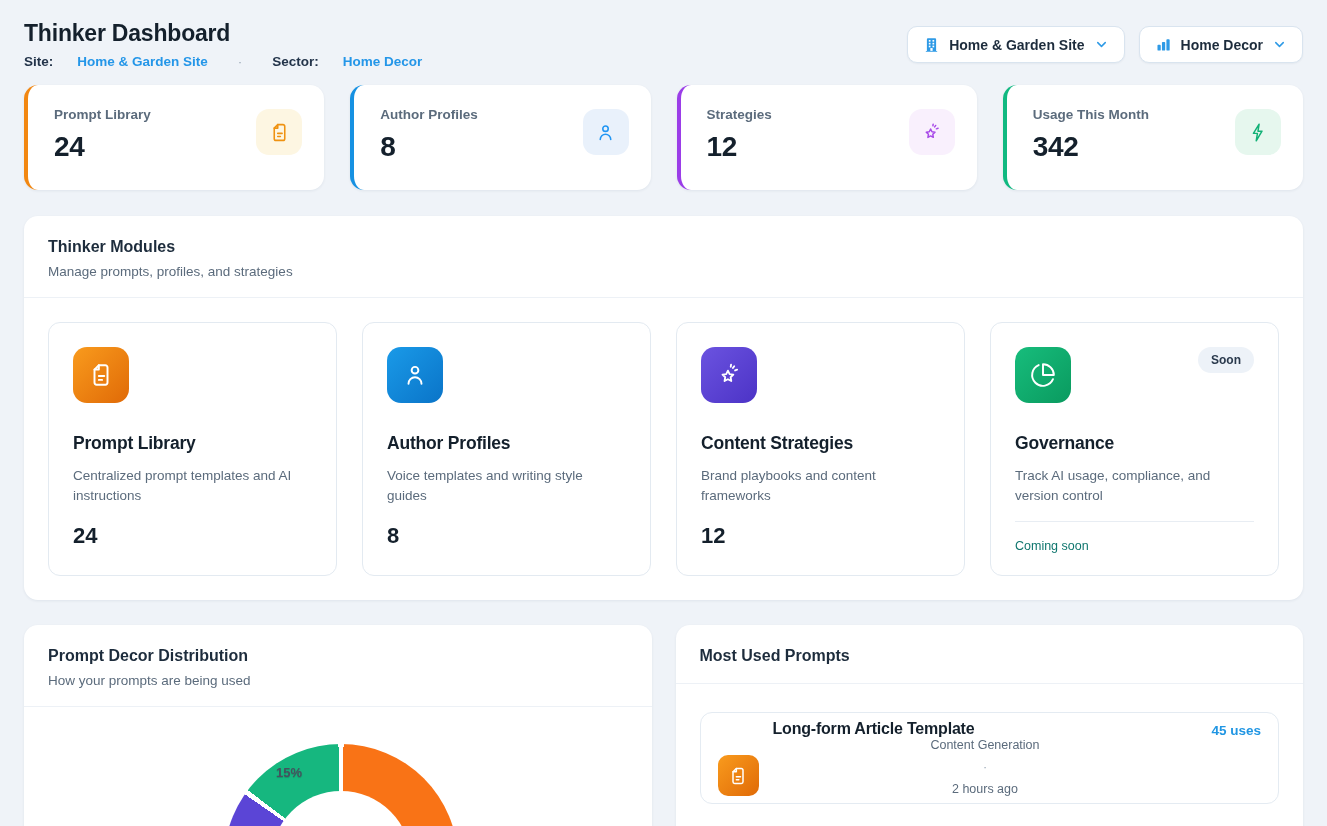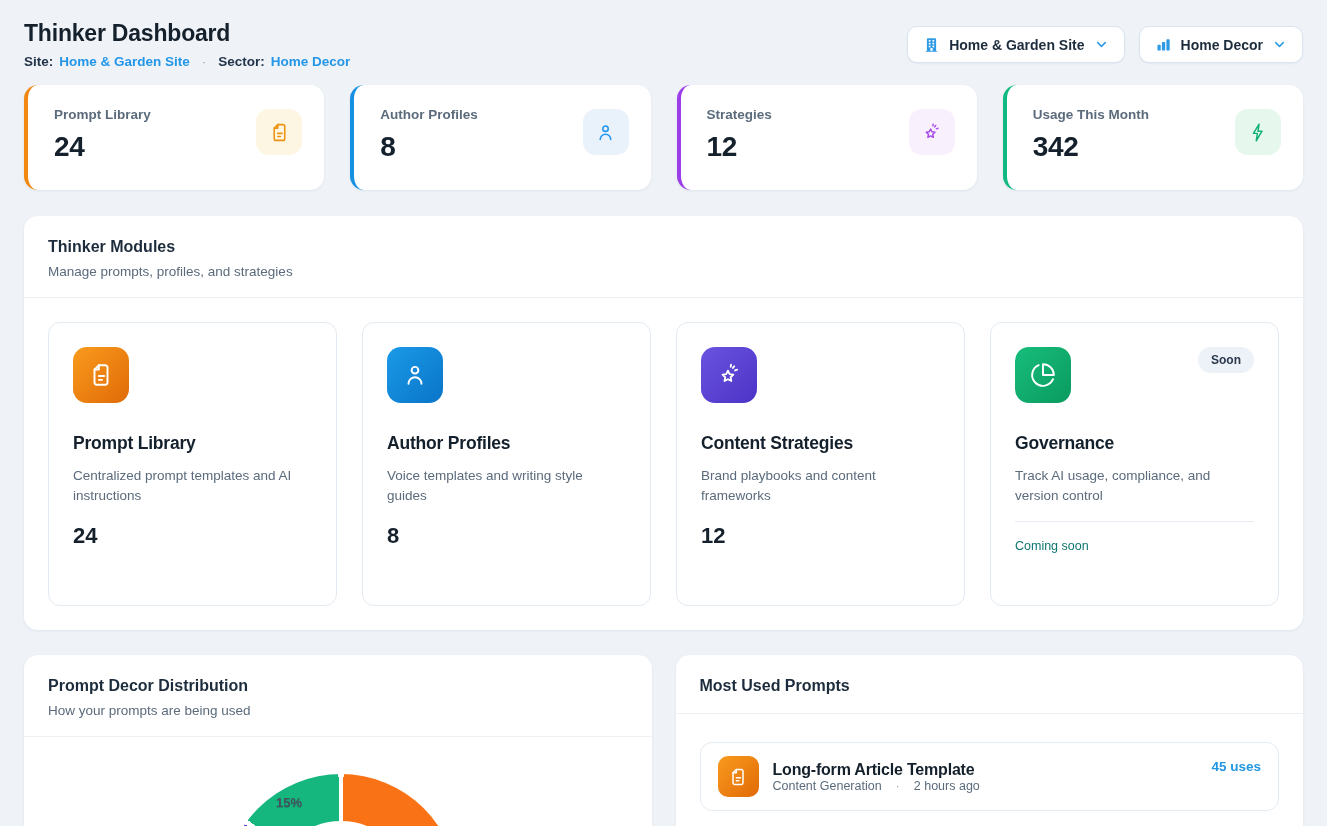--- a/index.html
+++ b/index.html
@@ -7,21 +7,21 @@
   body {
     font-family:"Liberation Sans", sans-serif;
     background:#eff3f8;
     color:#16222e;
   }
   .app { width:1327px; height:826px; padding:20px 24px 0; overflow:hidden; }
 
   
   .topbar { display:flex; justify-content:space-between; align-items:flex-start; margin-bottom:16px; }
   .page-title { font-size:23px; font-weight:800; letter-spacing:-0.2px; color:#14202c; }
-  .sub { margin-top:7px; font-size:13.5px; display:flex; align-items:center; gap:6px; }
+  .sub { margin-top:7px; font-size:13.5px; display:flex; align-items:center; gap:24px; }
   .sub-label { color:#23344a; font-weight:700; }
   .sub-link { color:#2496e8; font-weight:700; text-decoration:none; cursor:pointer; }
   .sub-dot { color:#9aa8b6; margin:0 6px; }
   .head-right { display:flex; gap:14px; margin-top:6px; }
   .selector {
     display:flex; align-items:center; gap:9px;
     background:#fff; border:1px solid #d9e4ef; border-radius:10px;
     height:37px; padding:0 15px; cursor:pointer;
     font-family:inherit; font-size:14px; font-weight:700; color:#1d2c3c;
     box-shadow:0 1px 2px rgba(20,40,70,.05);
@@ -50,21 +50,21 @@
   .panel { background:#fff; border-radius:14px; box-shadow:0 1px 3px rgba(20,40,70,.07); }
   .panel-head { padding:22px 24px 18px; }
   .panel-title { font-size:16px; font-weight:700; color:#1d2c3c; }
   .panel-sub { font-size:13.5px; color:#5b6b7c; margin-top:8px; }
   .divider { height:1px; background:#edf1f6; }
 
   .modules-panel { margin-bottom:25px; }
   .panel-body { padding:24px; }
   .modules-grid { display:grid; grid-template-columns:repeat(4,1fr); gap:25px; }
   .module-card {
-    border:1px solid #e3eaf1; border-radius:12px; padding:24px; height:284px;
+    border:1px solid #e3eaf1; border-radius:12px; padding:24px; height:254px;
     background:#fff; cursor:pointer; position:relative;
   }
   .module-top { display:flex; justify-content:space-between; align-items:flex-start; }
   .tile { width:56px; height:56px; border-radius:14px; display:flex; align-items:center; justify-content:center; color:#fff; }
   .tile-orange { background:linear-gradient(135deg,#f99b1d,#e06a07); }
   .tile-blue   { background:linear-gradient(135deg,#1a9ae8,#0a74c8); }
   .tile-purple { background:linear-gradient(135deg,#6b53e0,#4c33c6); }
   .tile-green  { background:linear-gradient(135deg,#17bd7c,#0a9a5f); }
   .soon-badge { background:#edf2f8; color:#2b3a4d; font-size:12px; font-weight:700; border-radius:999px; padding:6px 13px; }
   .module-title { font-size:17.5px; font-weight:800; color:#14202c; margin-top:30px; letter-spacing:-0.2px; }
@@ -78,29 +78,29 @@
   .bottom-grid .panel { height:400px; }
   .chart-area { position:relative; height:312px; overflow:hidden; }
   .donut { position:absolute; left:200px; top:37px; width:234px; height:234px; border-radius:50%;
            background:conic-gradient(#f97316 0 45%, #5b45d6 45% 85%, #16b77f 85% 100%); }
   .donut-hole { position:absolute; left:47px; top:47px; width:140px; height:140px; border-radius:50%; background:#fff; }
   .donut-label { position:absolute; left:52px; top:21px; font-size:13px; font-weight:800; color:#45525e;
                  text-shadow:0 1px 1px rgba(0,0,0,.18); }
 
   .prompts-body { padding:28px 24px 0; }
   .prompt-item {
-    border:1px solid #e4ebf2; border-radius:12px; padding:13px 17px;
-    display:flex; align-items:center; gap:14px; cursor:pointer; background:#fff;
+    border:1px solid #e4ebf2; border-radius:12px; padding:7px 17px;
+    display:flex; align-items:flex-end; gap:14px; cursor:pointer; background:#fff;
   }
   .prompt-tile { width:41px; height:41px; border-radius:10px; flex:none;
     background:linear-gradient(135deg,#f99b1d,#e06a07); color:#fff;
     display:flex; align-items:center; justify-content:center; }
   .prompt-main { flex:1; min-width:0; }
   .prompt-title { font-size:16px; font-weight:800; color:#14202c; letter-spacing:-0.2px; }
-  .prompt-meta { font-size:12.5px; color:#5b6b7c; margin-top:0; display:flex; align-items:center; gap:8px; }
+  .prompt-meta { font-size:12.5px; color:#5b6b7c; margin-top:0; display:flex; align-items:center; gap:8px;flex-direction:column; }
   .prompt-uses { font-size:13.5px; font-weight:800; color:#2196e3; align-self:flex-start; margin-top:3px; }
 </style>
 </head>
 <body>
 
 <div class="app">
 
   <header class="topbar">
     <div class="head-left">
       <h1 class="page-title">Thinker Dashboard</h1>

